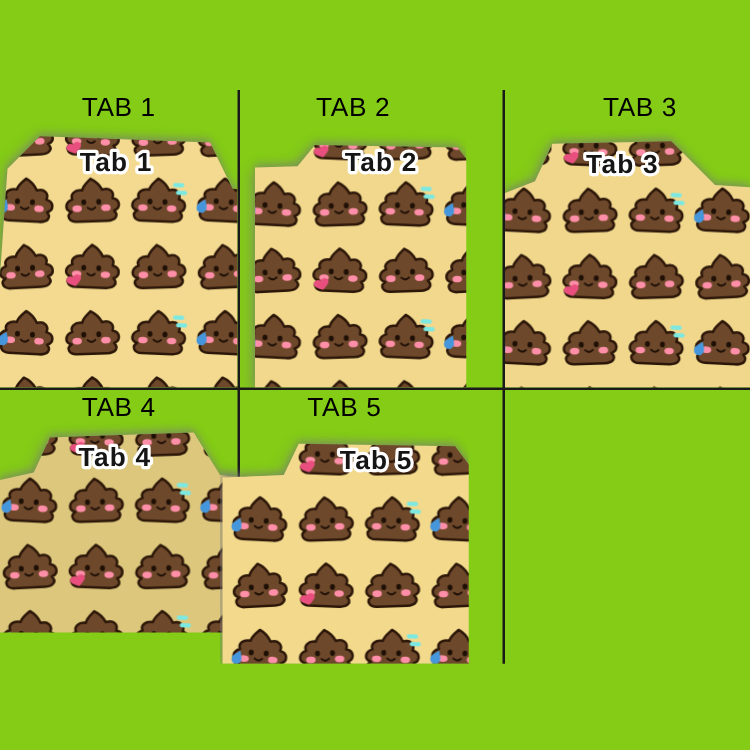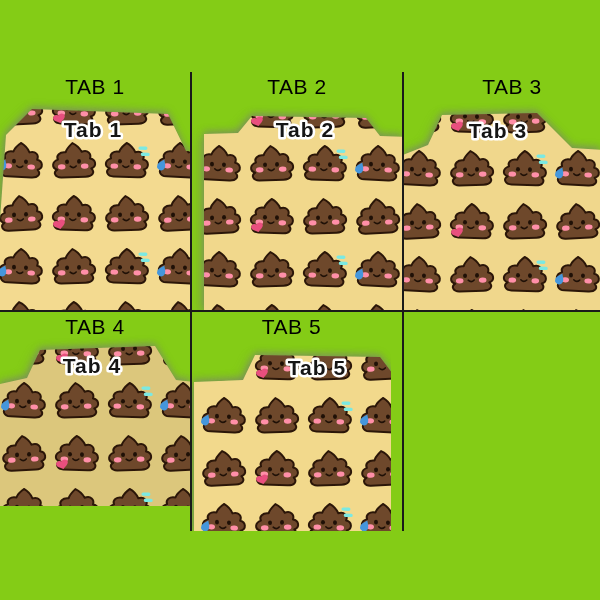--- a/index.html
+++ b/index.html
@@ -91,21 +91,21 @@
     <path d="M21 33 q3 3 6 0" stroke="#1f1006" stroke-width="1.6" fill="none" stroke-linecap="round"></path>
     <rect x="36" y="13" width="9" height="3.4" rx="1.7" fill="#7be9e2"></rect>
               <rect x="38.5" y="19" width="9" height="3.4" rx="1.7" fill="#7be9e2"></rect>
   </g>
          </pattern>
        </defs>
        <path d="M6,67 L32,41 L168,46 L186,83 L198,84 L198,246 L0,246 L0,152 Z" fill="url(#poopPat0)"></path>
        <text x="93" y="69" text-anchor="middle">Tab 1</text>
      </svg>
     </div>
-    <div class="cell" style="left: 192px; top: 68px; width: 210px; height: 242px;">
+    <div class="cell" style="left: 192px; top: 68px; width: 181px; height: 242px;">
       <div class="cell-label" style="padding-top:7px">TAB 2</div>
      <svg class="folder-svg" width="210" height="242" viewBox="0 0 210 242" xmlns="http://www.w3.org/2000/svg">
        <defs>
          <pattern id="poopPat1" patternUnits="userSpaceOnUse" width="159" height="106" patternTransform="translate(2,15)">
            <rect width="159" height="106" fill="#f1d88c"></rect>
            <g transform="translate(0,0) rotate(-3 26 28)">
     <path d="M24 10 C21 13 18 15 17 19 C11 18 7 22 9 26 C3 28 2 34 8 36 C3 39 6 44 12 44 L36 44 C43 44 46 40 42 36 C48 34 47 27 41 26 C43 21 39 17 33 19 C31 15 28 12 24 10 Z" fill="#6e482b" stroke="#2b1608" stroke-width="2" stroke-linejoin="round"></path>
     <ellipse cx="12.5" cy="33.5" rx="3.8" ry="2.6" fill="#ff8fa8"></ellipse>
     <ellipse cx="35.5" cy="33.5" rx="3.8" ry="2.6" fill="#ff8fa8"></ellipse>
     <ellipse cx="18" cy="28.5" rx="2" ry="2.3" fill="#1f1006"></ellipse>
@@ -292,21 +292,21 @@
     <path d="M21 33 q3 3 6 0" stroke="#1f1006" stroke-width="1.6" fill="none" stroke-linecap="round"></path>
     <rect x="36" y="13" width="9" height="3.4" rx="1.7" fill="#7be9e2"></rect>
               <rect x="38.5" y="19" width="9" height="3.4" rx="1.7" fill="#7be9e2"></rect>
   </g>
          </pattern>
        </defs>
        <path d="M0,224 L0,72 L27,66 L40,38 L155,34 L176,68 L196,70 L196,224 Z" fill="url(#poopPat3)"></path>
        <text x="92" y="61" text-anchor="middle">Tab 4</text>
      </svg>
     </div>
-    <div class="cell" style="left: 192px; top: 312px; width: 199px; height: 219px;">
+    <div class="cell" style="left: 176px; top: 312px; width: 199px; height: 219px;">
       <div class="cell-label" style="padding-top:3px">TAB 5</div>
      <svg class="folder-svg" width="210" height="219" viewBox="0 0 210 219" xmlns="http://www.w3.org/2000/svg">
        <defs>
          <pattern id="poopPat4" patternUnits="userSpaceOnUse" width="159" height="106" patternTransform="translate(7,23)">
            <rect width="159" height="106" fill="#f2d98c"></rect>
            <g transform="translate(0,0) rotate(-3 26 28)">
     <path d="M24 10 C21 13 18 15 17 19 C11 18 7 22 9 26 C3 28 2 34 8 36 C3 39 6 44 12 44 L36 44 C43 44 46 40 42 36 C48 34 47 27 41 26 C43 21 39 17 33 19 C31 15 28 12 24 10 Z" fill="#6e482b" stroke="#2b1608" stroke-width="2" stroke-linejoin="round"></path>
     <ellipse cx="12.5" cy="33.5" rx="3.8" ry="2.6" fill="#ff8fa8"></ellipse>
     <ellipse cx="35.5" cy="33.5" rx="3.8" ry="2.6" fill="#ff8fa8"></ellipse>
     <ellipse cx="18" cy="28.5" rx="2" ry="2.3" fill="#1f1006"></ellipse>

